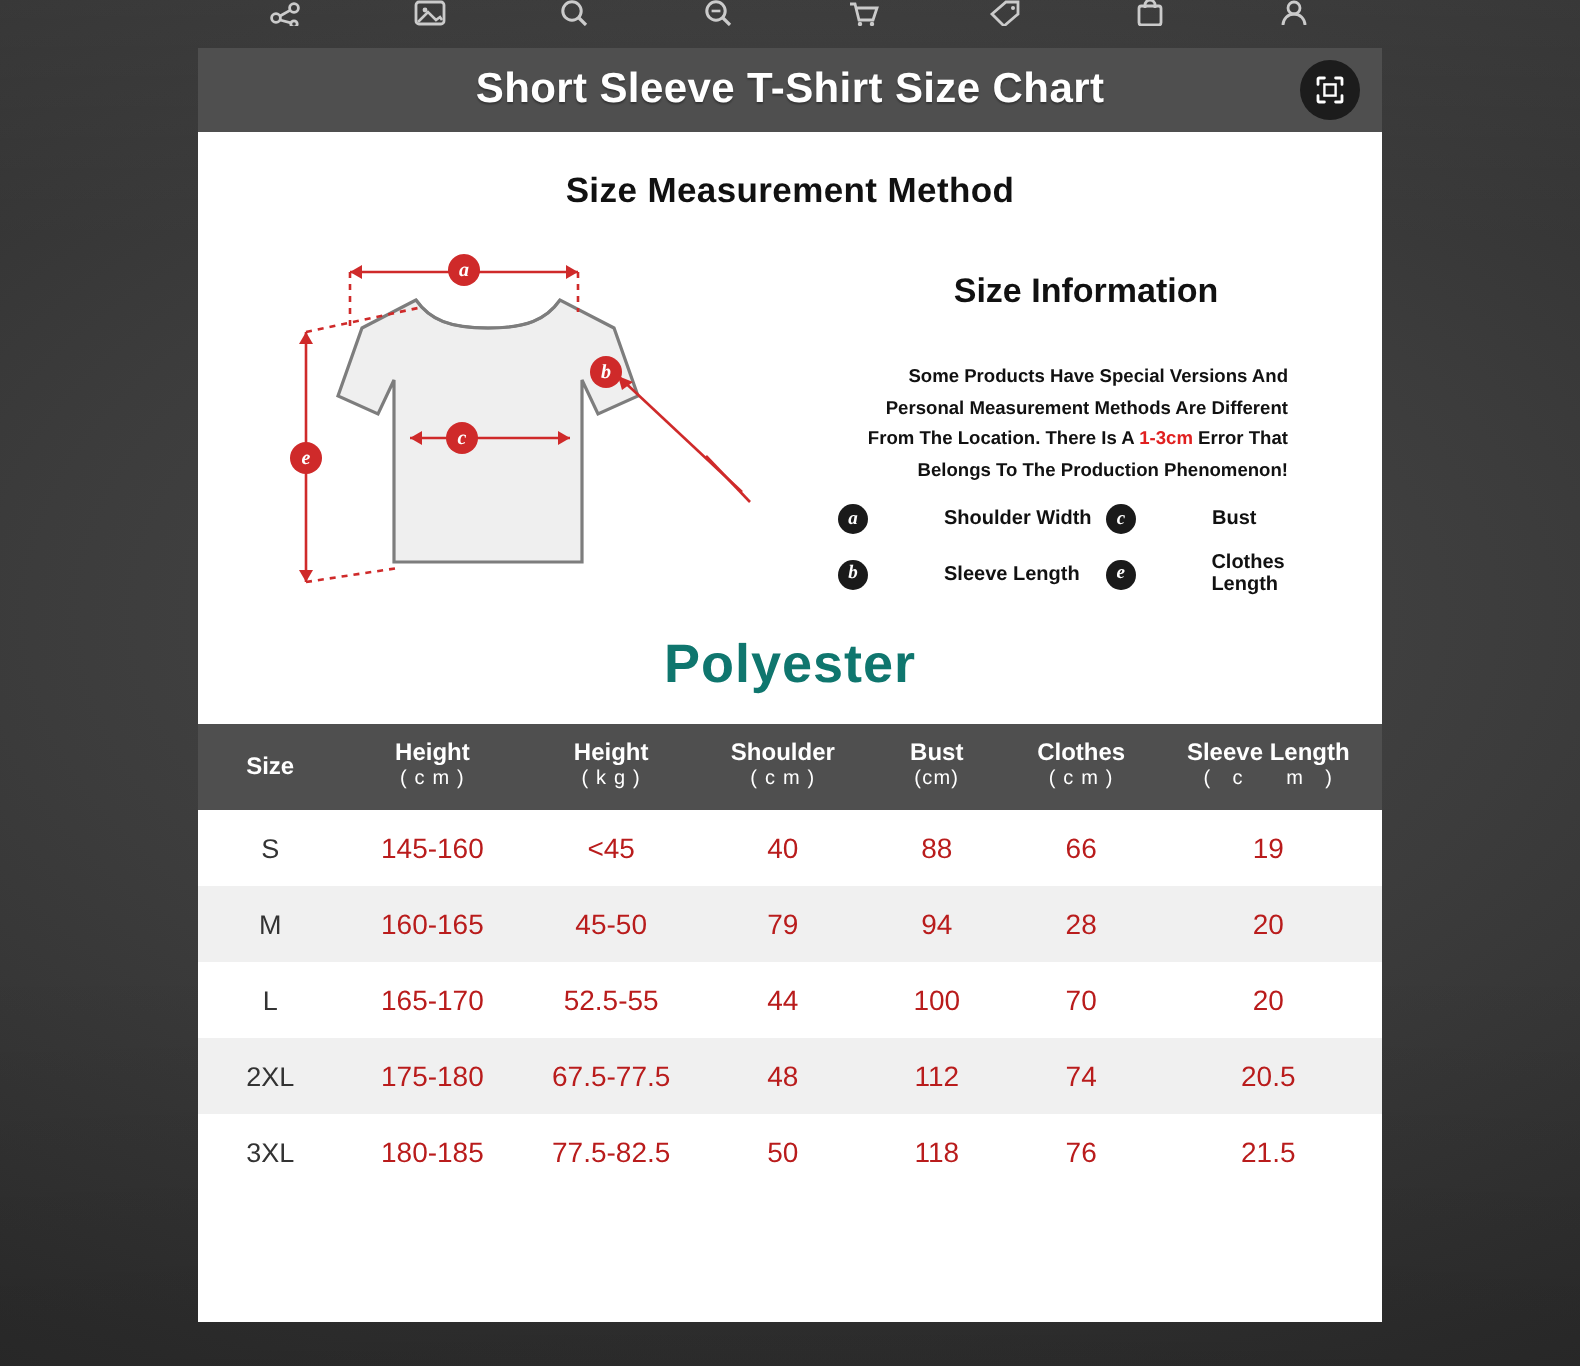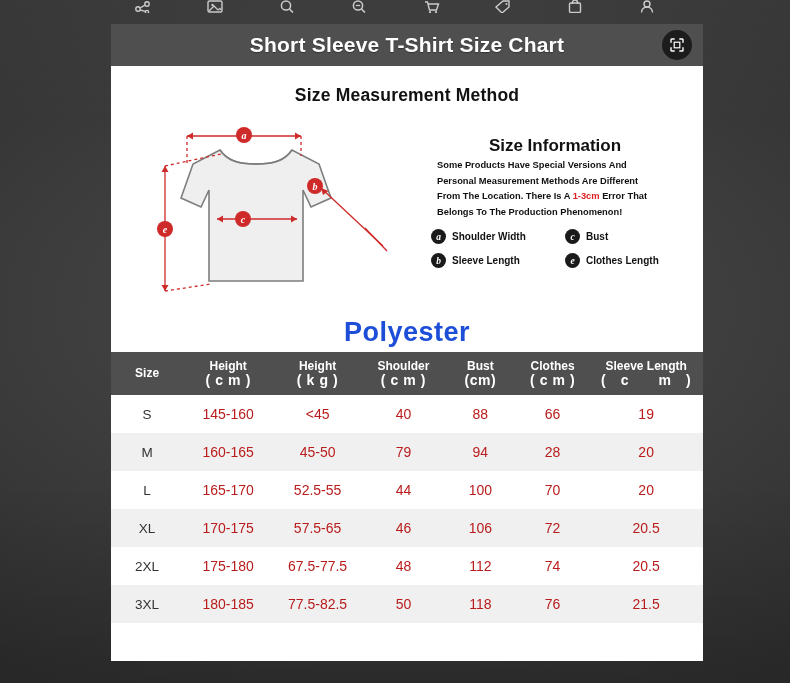--- a/index.html
+++ b/index.html
@@ -43,21 +43,21 @@
     width: 20px;
     height: 14px;
     position: relative;
     opacity: 0.92;
   }
   .toolbar .tb-icon svg { position: absolute; left: 0; bottom: 0; }
 
   
   .card {
     position: absolute;
-    left: 111px;
+    left: 99px;
     top: 24px;
     width: 592px;
     height: 637px;
   }
   .card-header {
     height: 42px;
     background: #4f4f4f;
     position: relative;
     display: flex;
     align-items: center;
@@ -113,29 +113,29 @@
   .info-col {
     flex: 1;
     padding-left: 6px;
     padding-top: 30px;
   }
   .info-title {
     text-align: center;
     font-size: 17px;
     font-weight: bold;
     color: #111;
-    margin-bottom: 2px;
+    margin-bottom: 25px;
   }
   .info-para {
     font-size: 9.3px;
     font-weight: bold;
     color: #111;
     line-height: 15.5px;
-    text-align: left;
-    margin: 0 0 0 16px;
+    text-align: right;
+    margin: 0 0 0 0;
     width: 235px;
   }
   .info-para .red { color: #e02020; }
 
   .legend {
     margin-top: 9px;
     margin-left: 10px;
     display: grid;
     grid-template-columns: 134px auto;
     row-gap: 9px;
@@ -157,51 +157,52 @@
     display: flex;
     align-items: center;
     justify-content: center;
     font-family: "Liberation Serif", serif;
     font-style: italic;
   }
   .legend-label {
     font-size: 10px;
     font-weight: bold;
     color: #111;
+    margin-left: 32px;
   }
 
   .material {
     text-align: center;
-    color: #1d4ed8;
+    color: #0f766e;
     font-size: 27px;
     font-weight: bold;
     margin-top: 6px;
     letter-spacing: 0.5px;
   }
 
   
   table.size-table {
     width: 100%;
     border-collapse: collapse;
-    margin-top: 4px;
+    margin-top: 14px;
     table-layout: fixed;
   }
   table.size-table th {
     background: #4f4f4f;
     color: #ffffff;
     font-size: 12px;
     font-weight: bold;
     padding: 7px 2px 8px;
     line-height: 14px;
     vertical-align: middle;
   }
   table.size-table th .unit {
     display: block;
-    font-size: 14px;
-    font-weight: bold;
+    font-size: 10px;
+    font-weight: normal;
     letter-spacing: 0.6px;
   }
   table.size-table th.size-col { font-size: 12px; }
   table.size-table td {
     text-align: center;
     font-size: 14px;
     color: #b91c1c;
     padding: 11px 2px;
     border: none;
   }
@@ -444,29 +445,20 @@
         <tr>
           <td class="sz">L</td>
           <td>165-170</td>
           <td>52.5-55</td>
           <td>44</td>
           <td>100</td>
           <td>70</td>
           <td>20</td>
         </tr>
         <tr>
-          <td class="sz">XL</td>
-          <td>170-175</td>
-          <td>57.5-65</td>
-          <td>46</td>
-          <td>106</td>
-          <td>72</td>
-          <td>20.5</td>
-        </tr>
-        <tr>
           <td class="sz">2XL</td>
           <td>175-180</td>
           <td>67.5-77.5</td>
           <td>48</td>
           <td>112</td>
           <td>74</td>
           <td>20.5</td>
         </tr>
         <tr>
           <td class="sz">3XL</td>

